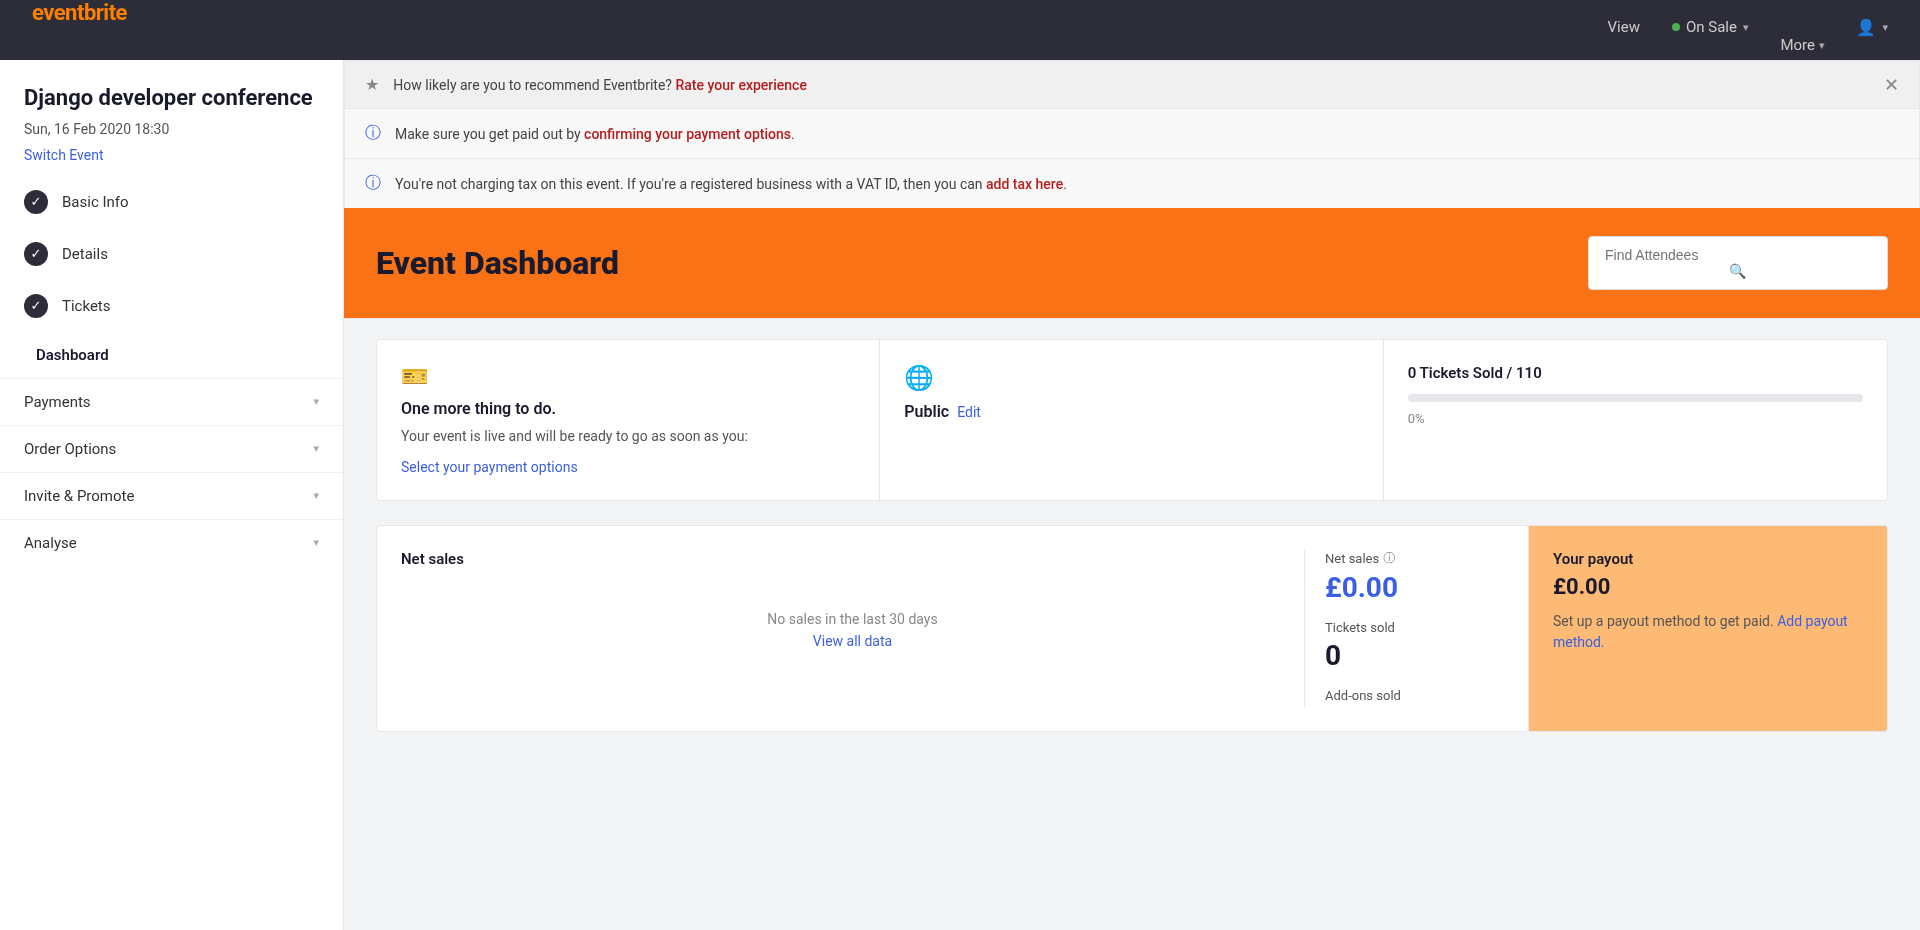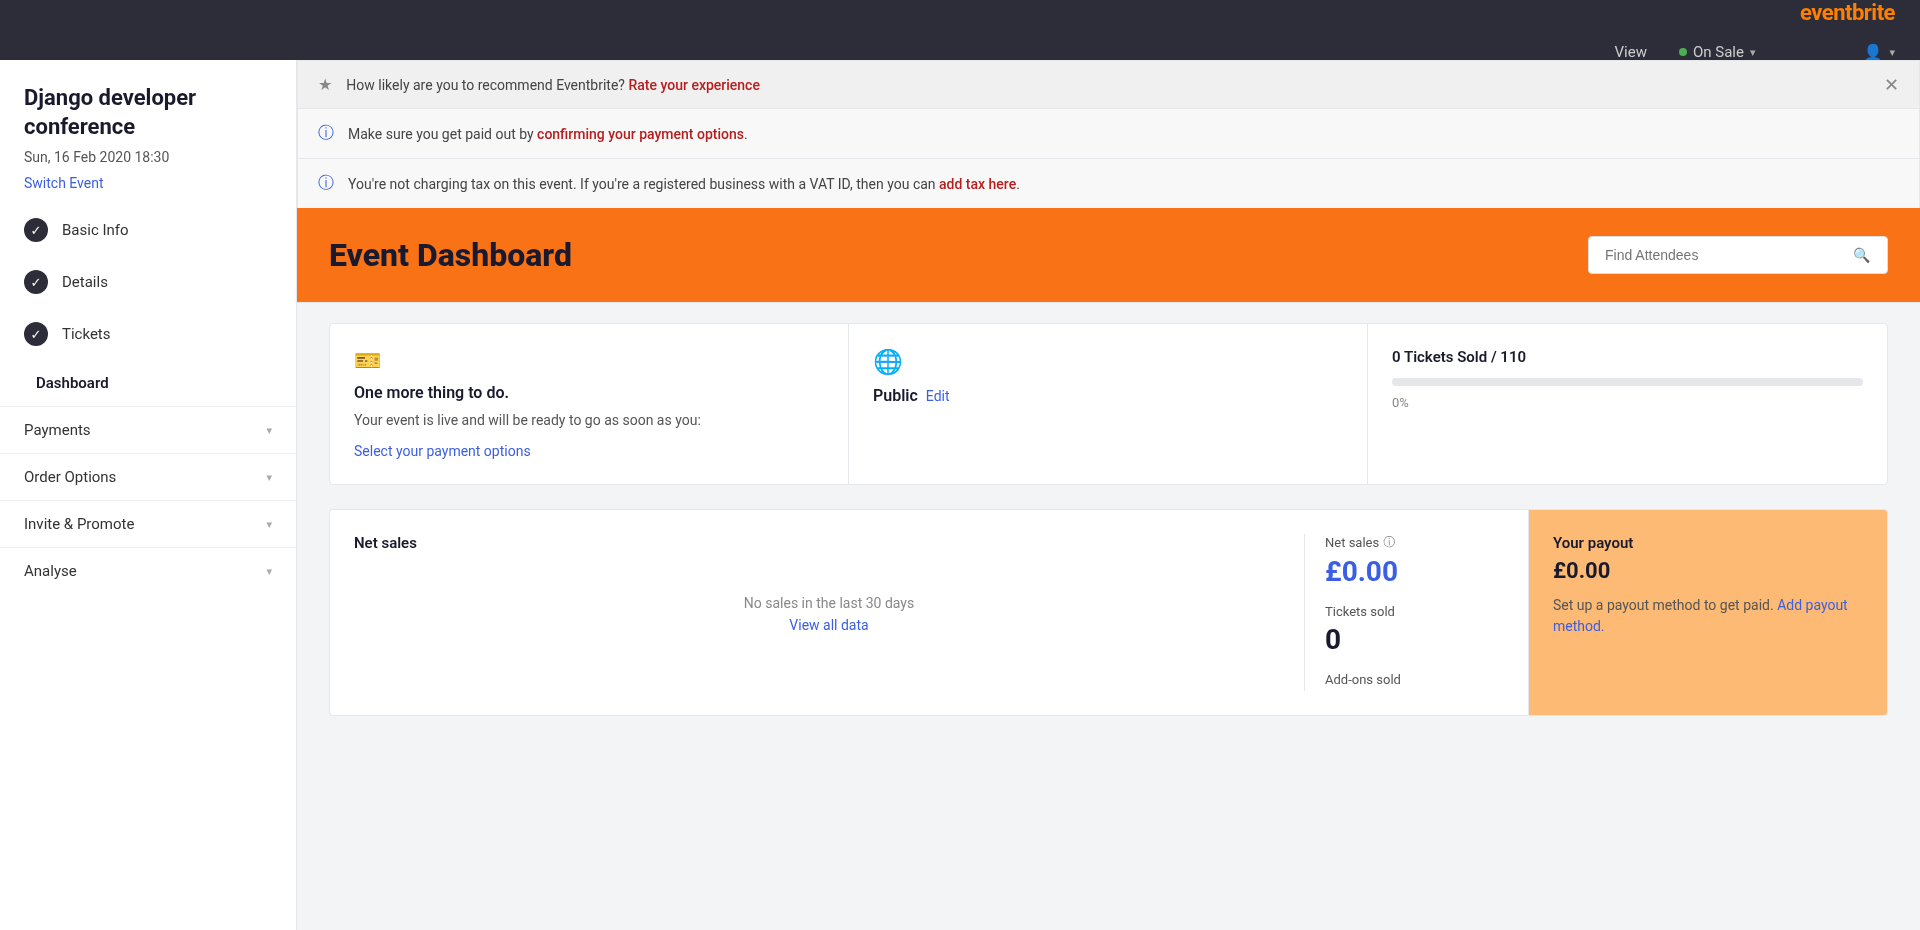--- a/index.html
+++ b/index.html
@@ -3,24 +3,23 @@
   <meta charset="utf-8">
   <style>
     * { box-sizing: border-box; margin: 0; padding: 0; }
     body { font-family: -apple-system, BlinkMacSystemFont, 'Segoe UI', Roboto, sans-serif; background: #f3f4f6; display: flex; flex-direction: column; height: 930px; overflow: hidden; }
 
     
     .topnav {
       background: #2d2d3a;
       height: 60px;
       display: flex;
-      align-items: flex-end;
-      padding: 0 25px;
+      align-items: flex-start;
+      padding: 0 32px;
       flex-shrink: 0;
-      flex-direction: column;
     }
     .topnav-logo {
       color: #ff8000;
       font-size: 22px;
       font-weight: 700;
       letter-spacing: -0.5px;
       flex: 1;
     }
     .topnav-right {
       display: flex;
@@ -67,21 +66,21 @@
 
     
     .body-wrap {
       display: flex;
       flex: 1;
       overflow: hidden;
     }
 
     
     .sidebar {
-      width: 297px;
+      width: 344px;
       background: #fff;
       border-right: 1px solid #e5e7eb;
       flex-shrink: 0;
       overflow-y: auto;
       padding: 24px 0 0 0;
     }
     .event-title {
       padding: 0 24px 8px;
       font-size: 22px;
       font-weight: 700;
@@ -202,20 +201,21 @@
       border: 1px solid #ddd;
       border-radius: 4px;
       padding: 10px 16px;
       font-size: 14px;
       color: #aaa;
       width: 300px;
       display: flex;
       align-items: center;
       justify-content: space-between;
       background: #fff;
+      flex-direction: column;
     }
     .find-attendees input {
       border: none;
       outline: none;
       font-size: 14px;
       color: #333;
       width: 100%;
     }
     .search-icon-btn { color: #aaa; cursor: pointer; }
 

